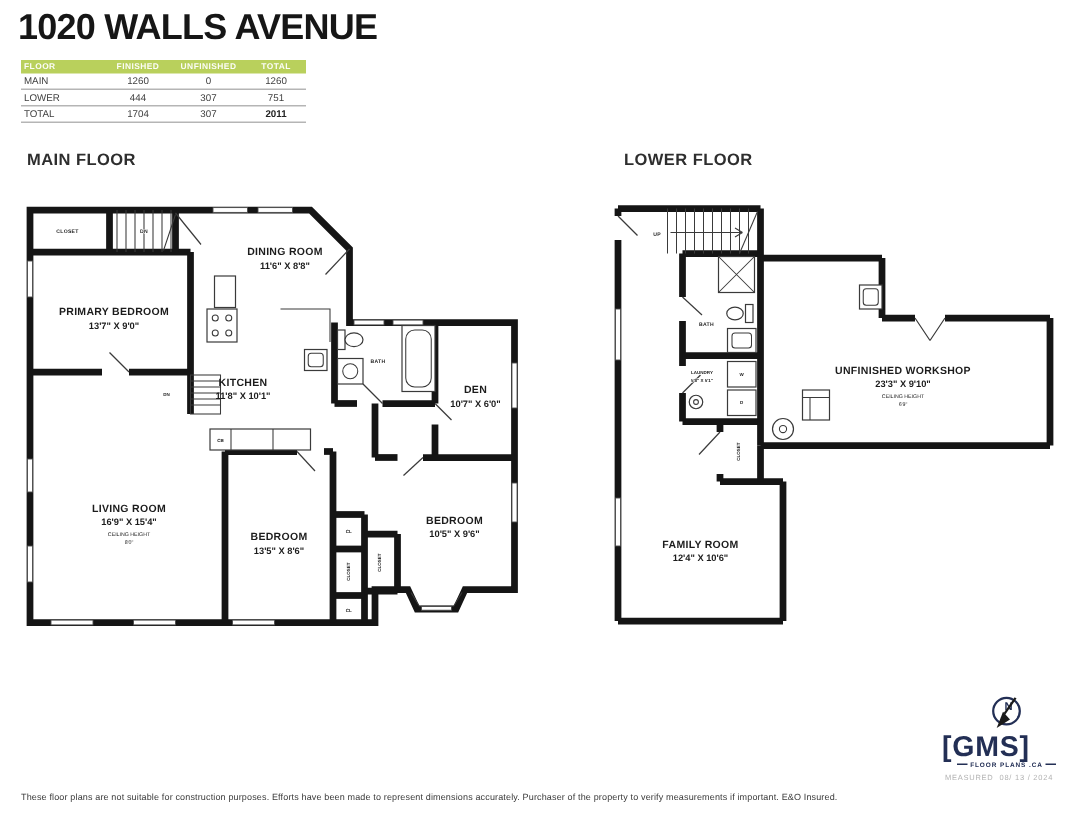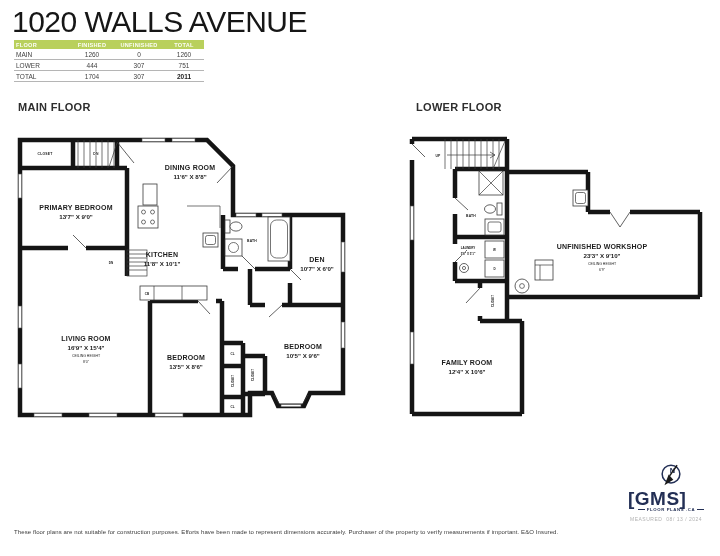--- a/index.html
+++ b/index.html
@@ -1,18 +1,18 @@
 <!DOCTYPE html>
 <html><head>
 <meta charset="utf-8">
 <style>
   html,body{margin:0;padding:0;background:#fff;}
   .page{position:relative;width:720px;height:556px;background:#fff;overflow:hidden;
         font-family:"Liberation Sans",sans-serif;color:#1b1b1b;}
-  .title{position:absolute;left:12px;top:5px;font-size:30px;font-weight:normal;
+  .title{position:absolute;left:12px;top:5px;font-size:24px;font-weight:bold;
          letter-spacing:-0.5px;color:#161616;white-space:nowrap;}
   
   .area-table{position:absolute;left:14px;top:40px;border-collapse:collapse;
               font-size:6.5px;color:#3f3f3f;table-layout:fixed;}
   .area-table th{background:#b9d05c;color:rgba(255,255,255,.95);font-weight:bold;
                  font-size:5.6px;letter-spacing:.3px;padding:1.5px 2px;}
   .area-table td{padding:1.5px 2px;border-bottom:1px solid #b5b5b5;}
   .area-table .c1{width:52px;text-align:left;}
   .area-table .c2{width:40px;text-align:center;}
   .area-table .c3{width:46px;text-align:center;}

